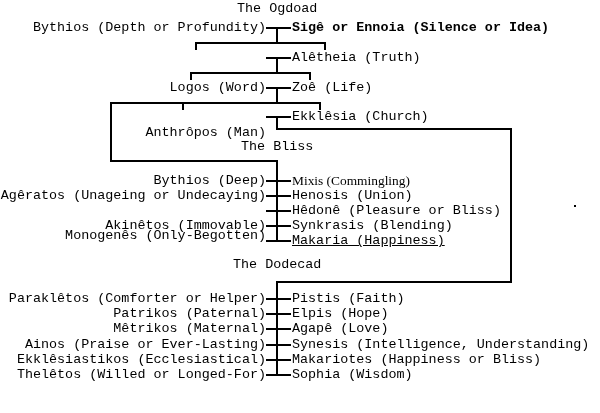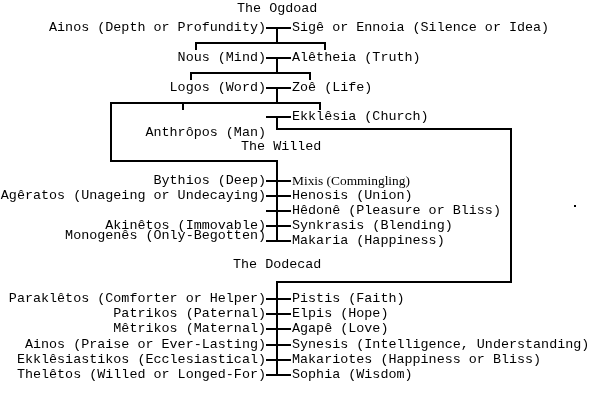--- a/index.html
+++ b/index.html
@@ -13,41 +13,40 @@
   .tright{left:292px;}                    
   .title{position:absolute;white-space:pre;line-height:16px;}
   .line{position:absolute;background:#000;}
 </style>
 </head>
 <body>
 
 <div id="canvas">
 
   <div class="title" style="left:237px;top:1px;">The Ogdoad</div>
-  <div class="title" style="left:241px;top:139px;">The Willed</div>
+  <div class="title" style="left:241px;top:139px;">The Bliss</div>
   <div class="title" style="left:233px;top:257px;">The Dodecad</div>
 
-  <div class="txt tleft" style="top:20px;">Ainos (Depth or Profundity)</div>
-  <div class="txt tright" style="top:20px;">Sigê or Ennoia (Silence or Idea)</div>
-  <div class="txt tleft" style="top:50px;">Nous (Mind)</div>
+  <div class="txt tleft" style="top:20px;">Bythios (Depth or Profundity)</div>
+  <div class="txt tright" style="top:20px;font-weight:bold;">Sigê or Ennoia (Silence or Idea)</div>
   <div class="txt tright" style="top:50px;">Alêtheia (Truth)</div>
   <div class="txt tleft" style="top:80px;">Logos (Word)</div>
   <div class="txt tright" style="top:80px;">Zoê (Life)</div>
   <div class="txt tleft" style="top:125px;margin-left:9px;">Anthrôpos (Man)</div>
   <div class="txt tright" style="top:109px;">Ekklêsia (Church)</div>
 
   <div class="txt tleft" style="top:173px;">Bythios (Deep)</div>
   <div class="txt tright" style="top:173px;font-family:Liberation Serif, serif;">Mixis (Commingling)</div>
   <div class="txt tleft" style="top:188px;">Agêratos (Unageing or Undecaying)</div>
   <div class="txt tright" style="top:188px;">Henosis (Union)</div>
   <div class="txt tright" style="top:203px;">Hêdonê (Pleasure or Bliss)</div>
   <div class="txt tleft" style="top:218px;">Akinêtos (Immovable)</div>
   <div class="txt tright" style="top:218px;">Synkrasis (Blending)</div>
   <div class="txt tleft" style="top:228px;">Monogenês (Only-Begotten)</div>
-  <div class="txt tright" style="top:233px;">Makaria (Happiness)</div>
+  <div class="txt tright" style="top:233px;text-decoration:underline;">Makaria (Happiness)</div>
 
   <div class="txt tleft" style="top:291px;">Paraklêtos (Comforter or Helper)</div>
   <div class="txt tright" style="top:291px;">Pistis (Faith)</div>
   <div class="txt tleft" style="top:306px;">Patrikos (Paternal)</div>
   <div class="txt tright" style="top:306px;">Elpis (Hope)</div>
   <div class="txt tleft" style="top:321px;">Mêtrikos (Maternal)</div>
   <div class="txt tright" style="top:321px;">Agapê (Love)</div>
   <div class="txt tleft" style="top:337px;">Ainos (Praise or Ever-Lasting)</div>
   <div class="txt tright" style="top:337px;">Synesis (Intelligence, Understanding)</div>
   <div class="txt tleft" style="top:352px;">Ekklêsiastikos (Ecclesiastical)</div>

